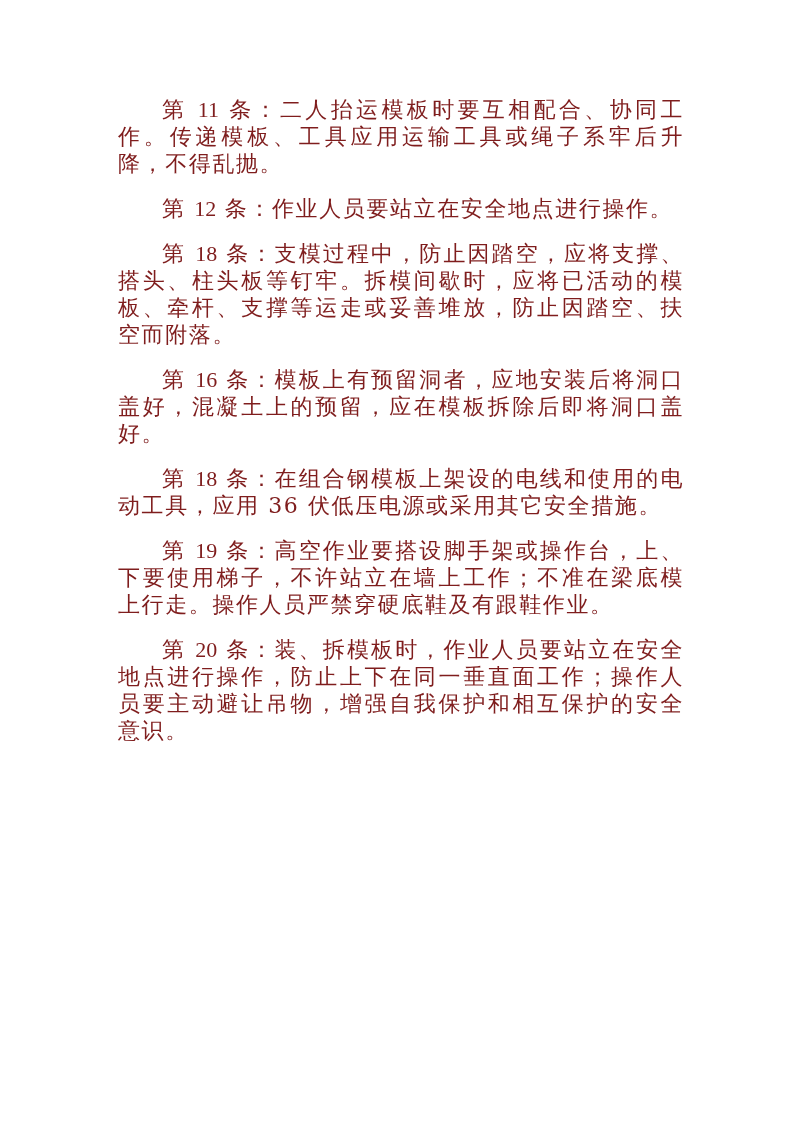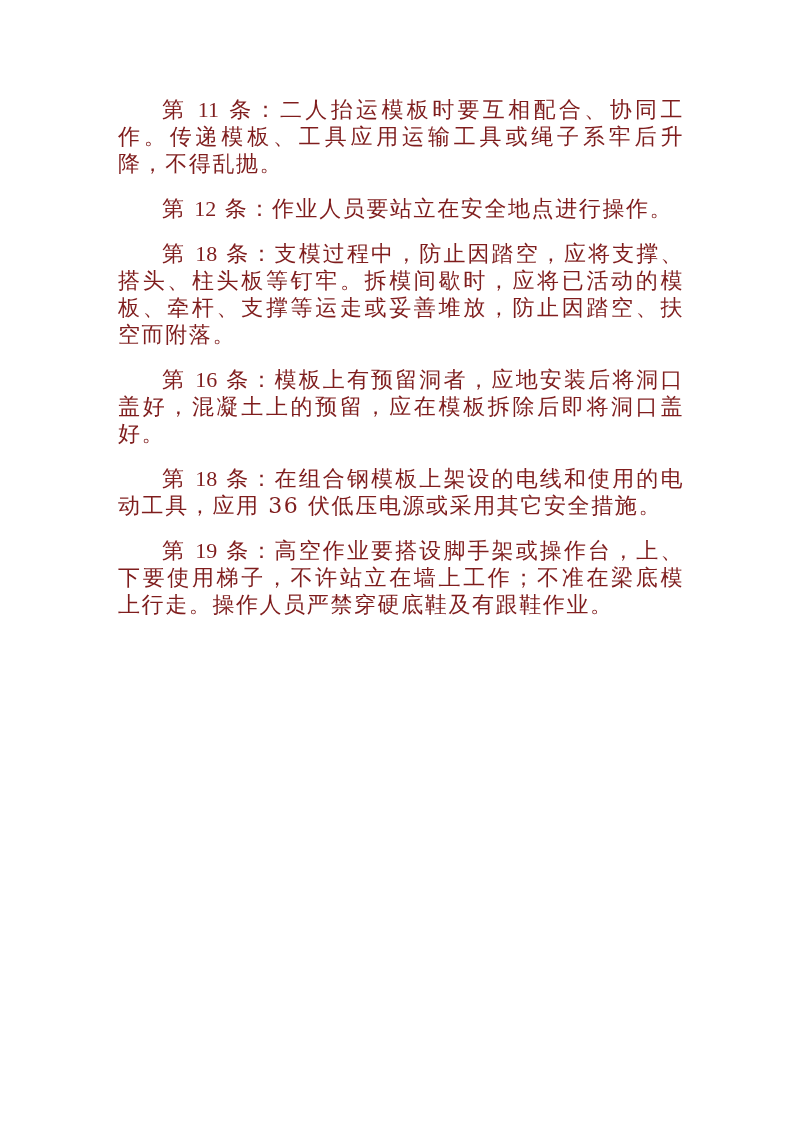--- a/index.html
+++ b/index.html
@@ -46,13 +46,14 @@
 
   <p class="para"><span>第 </span><span class="num">18</span><span> 条：</span><span>支模过程中，防止因踏空，应将支撑、搭头、柱头板等钉牢。拆模间歇时，应将已活动的模板、牵杆、支撑等运走或妥善堆放，防止因踏空、扶空而附落。</span></p>
 
   <p class="para"><span>第 </span><span class="num">16</span><span> 条：</span><span>模板上有预留洞者，应地安装后将洞口盖好，混凝土上的预留，应在模板拆除后即将洞口盖好。</span></p>
 
 
   <p class="para"><span>第 </span><span class="num">18</span><span> 条：</span><span>在组合钢模板上架设的电线和使用的电动工具，应用 36 伏低压电源或采用其它安全措施。</span></p>
 
   <p class="para"><span>第 </span><span class="num">19</span><span> 条：</span><span>高空作业要搭设脚手架或操作台，上、下要使用梯子，不许站立在墙上工作；不准在梁底模上行走。操作人员严禁穿硬底鞋及有跟鞋作业。</span></p>
 
+  <p class="para"><span>第 </span><span class="num">20</span><span> 条：</span><span>装、拆模板时，作业人员要站立在安全地点进行操作，防止上下在同一垂直面工作；操作人员要主动避让吊物，增强自我保护和相互保护的安全意识。</span></p>
 </div>
 
 </body></html>

